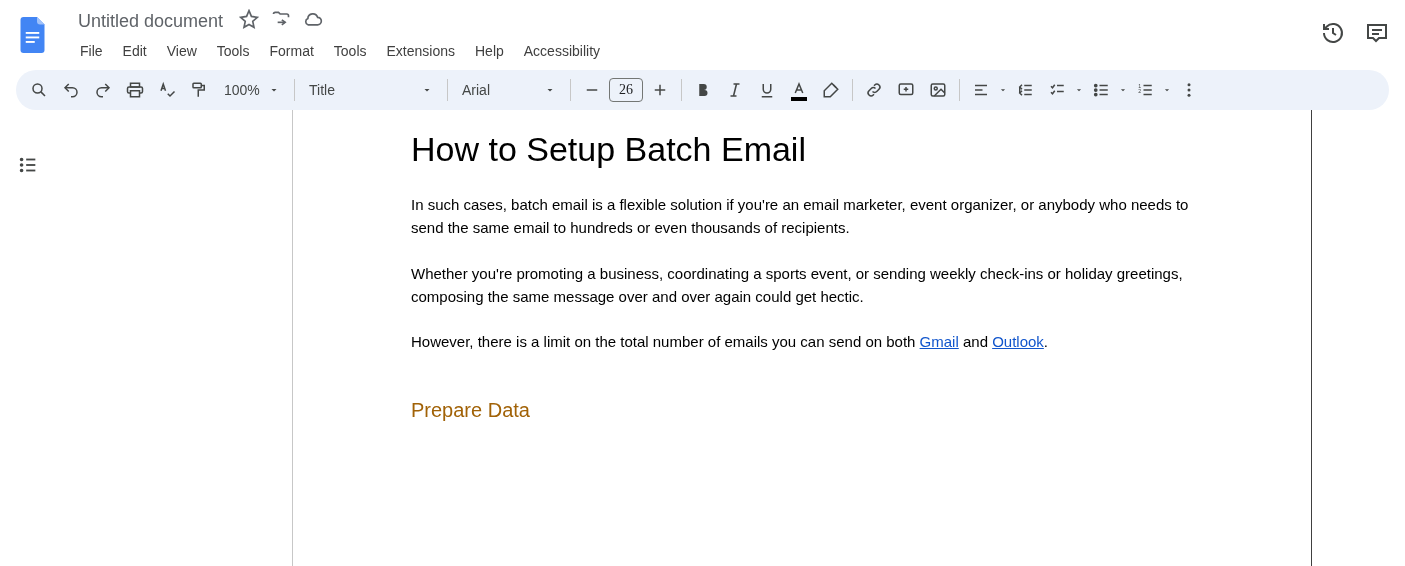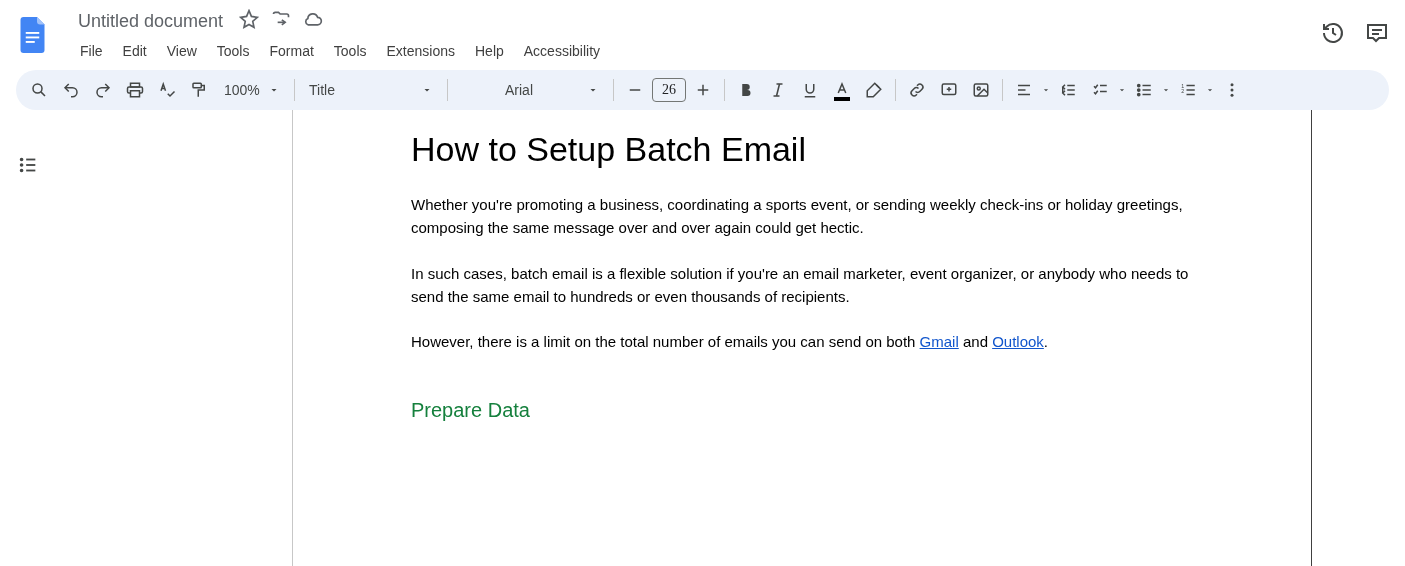--- a/index.html
+++ b/index.html
@@ -21,36 +21,36 @@
 
 
 .toolbar { height: 40px; margin: 6px 16px 0 16px; background: #edf2fa; border-radius: 24px; display: flex; align-items: center; padding: 0 8px; gap: 2px; font-size: 14px; color: #444746; }
 .tb-btn { width: 30px; height: 30px; display: flex; align-items: center; justify-content: center; border-radius: 4px; cursor: pointer; }
 .tb-btn svg { width: 18px; height: 18px; }
 .tb-sep { width: 1px; height: 22px; background: #c7c7c7; margin: 0 4px; }
 .tb-zoom { display: flex; align-items: center; gap: 2px; padding: 0 4px; }
 .tb-select { display: flex; align-items: center; justify-content: space-between; padding: 0 8px; height: 28px; cursor: pointer; }
 .tb-select .sel-text { flex: 1; }
 .tb-select.style { width: 140px; }
-.tb-select.font { width: 110px; margin-left: 43px; }
+.tb-select.font { width: 110px; }
 .tb-fontsize { display: flex; align-items: center; gap: 2px; }
 .tb-fontsize input { width: 34px; height: 24px; text-align: center; border: 1px solid #747775; border-radius: 4px; font-size: 14px; background: transparent; color: #202124; font-family: Liberation Serif, serif; }
 .tb-color { position: relative; }
 .tb-color .bar { position: absolute; bottom: 4px; left: 7px; right: 7px; height: 4px; background: #000; }
 .chev { width: 12px; height: 12px; }
 
 
 .workspace { display: flex; height: calc(566px - 64px - 46px); }
 .left-rail { width: 56px; display: flex; flex-direction: column; align-items: center; padding-top: 44px; color: #444746; }
 .left-rail svg { width: 22px; height: 22px; }
 .canvas-wrap { flex: 1; overflow: hidden; position: relative; }
 .page { width: 1020px; margin: 0 auto 0 236px; border-left: 1px solid #c7c7c7; border-right: 1px solid #404040; background: #fff; min-height: 100%; padding: 20px 100px 60px 118px; }
 .doc-heading { font-size: 34px; font-weight: 400; color: #000; padding-bottom: 24px; }
 .doc-para { font-family: Arial, sans-serif; font-size: 15px; line-height: 1.55; color: #000; margin-bottom: 22px; }
-.doc-h2 { font-family: Arial, sans-serif; font-size: 20px; font-weight: 400; color: #15803d; padding-top: 24px; }
+.doc-h2 { font-family: Arial, sans-serif; font-size: 20px; font-weight: 400; color: #a16207; padding-top: 24px; }
 a.link { color: #1155cc; text-decoration: underline; }
 .doc-para span, .doc-heading span, .doc-h2 span { white-space: pre-wrap; }
 </style>
 </head>
 <body>
 
 <div class="title-row">
   <div class="docs-logo">
     <svg viewBox="0 0 36 48">
         <path fill="#4285f4" d="M4 0h18l10 10v34a4 4 0 0 1-4 4H4a4 4 0 0 1-4-4V4a4 4 0 0 1 4-4z"></path>
@@ -312,21 +312,21 @@
           <circle cx="5" cy="12" r="1" fill="currentColor"></circle>
           <circle cx="5" cy="18" r="1" fill="currentColor"></circle>
           <line x1="10" y1="6" x2="20" y2="6"></line>
           <line x1="10" y1="12" x2="20" y2="12"></line>
           <line x1="10" y1="18" x2="20" y2="18"></line>
         </svg></span>
   </div>
   <div class="canvas-wrap">
     <div class="page">
       <h1 class="doc-heading"><span>How to Setup Batch Email</span></h1>
+      <p class="doc-para"><span>In such cases, batch email is a flexible solution if you're an email marketer, event organizer, or anybody who needs to send the same email to hundreds or even thousands of recipients.</span></p>
       <p class="doc-para"><span>Whether you're promoting a business, coordinating a sports event, or sending weekly check-ins or holiday greetings, composing the same message over and over again could get hectic.</span></p>
-      <p class="doc-para"><span>In such cases, batch email is a flexible solution if you're an email marketer, event organizer, or anybody who needs to send the same email to hundreds or even thousands of recipients.</span></p>
       <p class="doc-para">
         <span>However, there is a limit on the total number of emails you can send on both </span><a href="#" class="link">Gmail</a><span> and </span><a href="#" class="link">Outlook</a><span>.</span>
       </p>
       <h2 class="doc-h2"><span>Prepare Data</span></h2>
     </div>
   </div>
 </div>
 
 </body></html>

